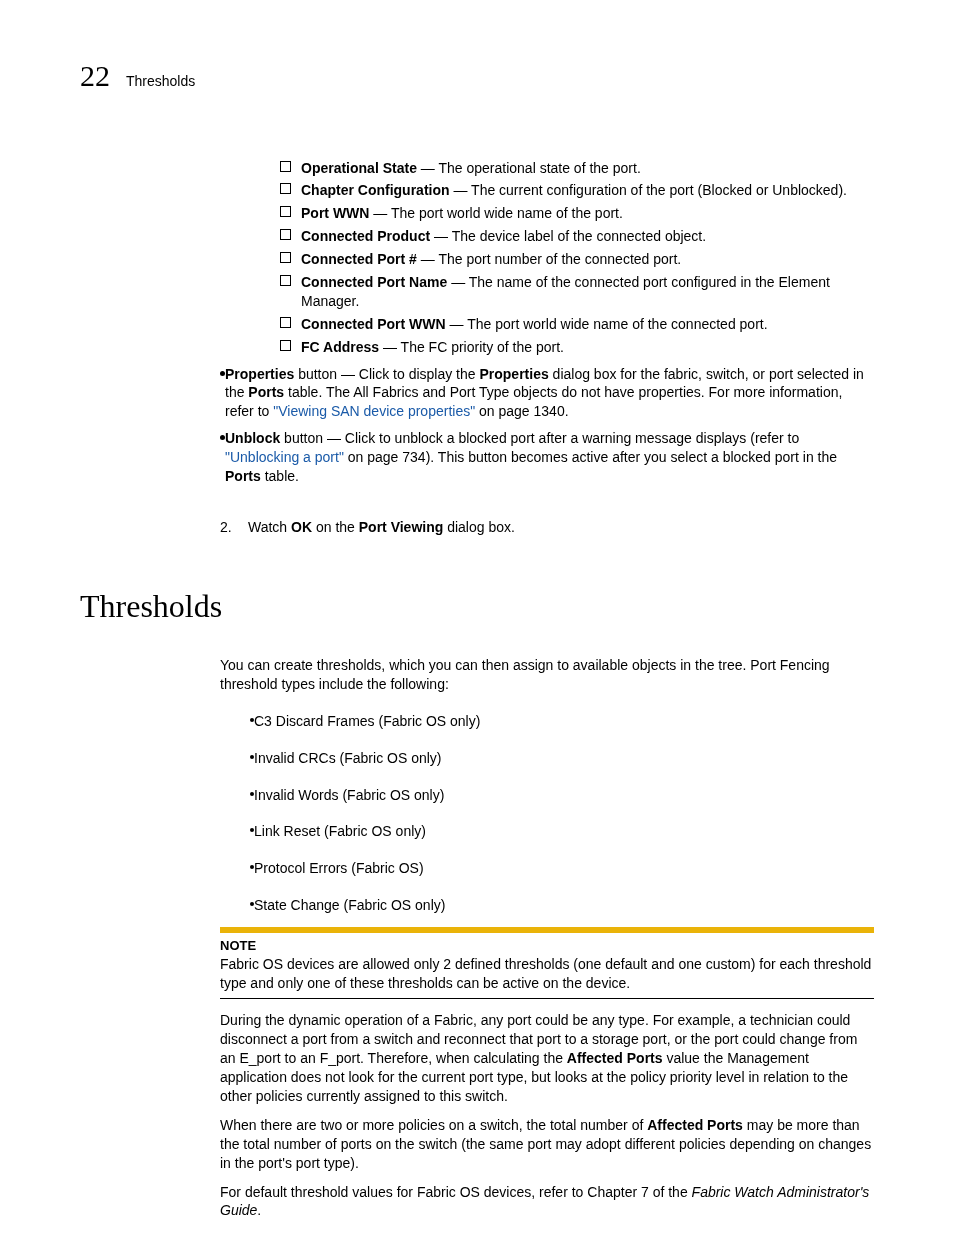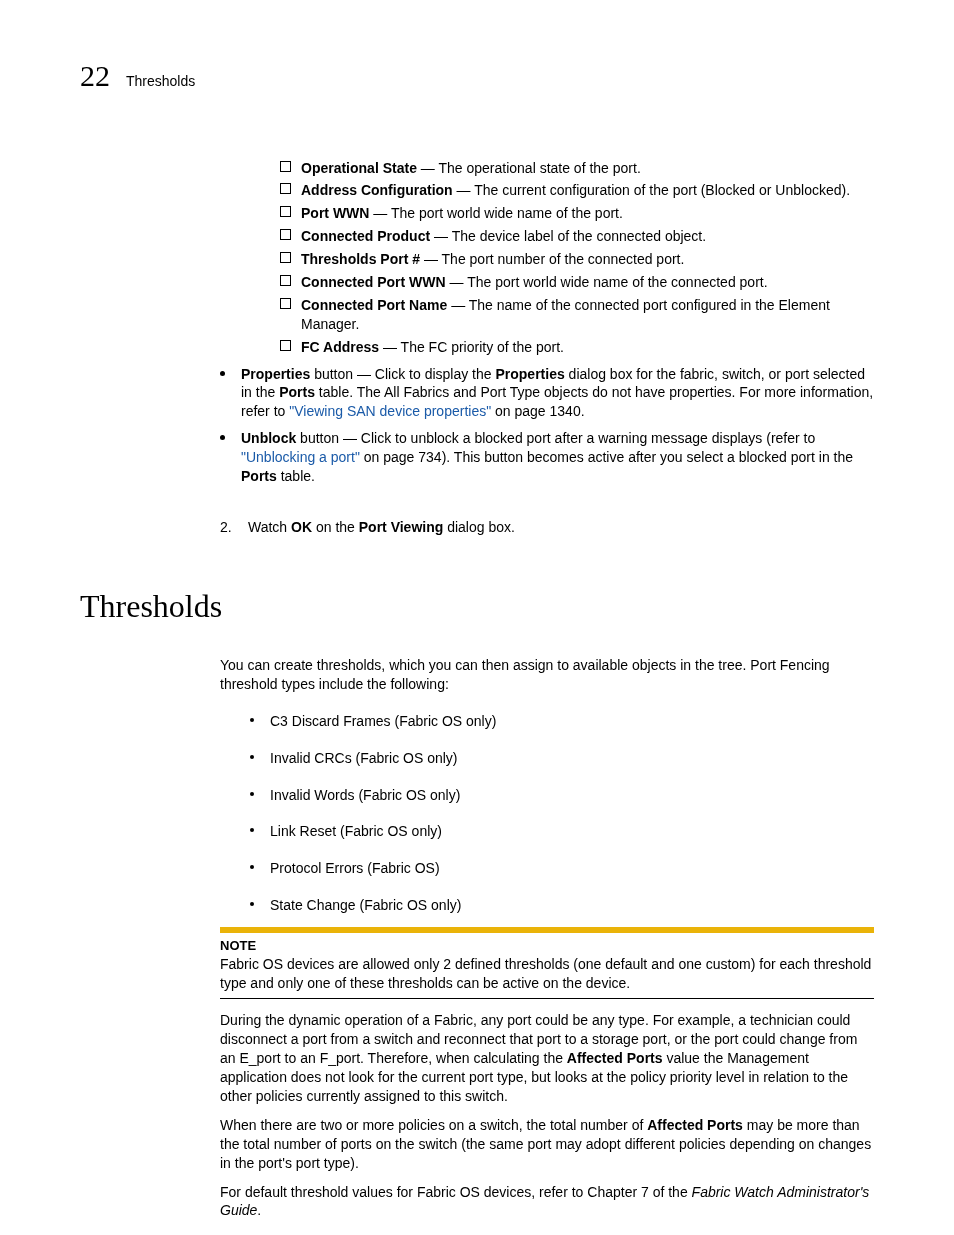--- a/index.html
+++ b/index.html
@@ -47,21 +47,20 @@
     flex: none;
     width: 11px;
     height: 11px;
     border: 1.3px solid #000;
     margin-top: 2px;
   }
   .chk-text { flex: 1; }
   .bul-item {
     display: flex;
     align-items: flex-start;
-    gap: 16px;
     margin-top: 8px;
   }
   .bul-dot {
     flex: none;
     width: 5px;
     height: 5px;
     border-radius: 50%;
     background: #000;
     margin-top: 6px;
   }
@@ -112,41 +111,41 @@
 
     <div class="indent1">
 
       <div id="chk-host">
           <div class="chk-item">
             <div class="chk-box"></div>
             <div class="chk-text"><span class="bd">Operational State</span><span> — The operational state of the port.</span></div>
           </div>
           <div class="chk-item">
             <div class="chk-box"></div>
-            <div class="chk-text"><span class="bd">Address Configuration</span><span> — The current configuration of the port (Blocked or Unblocked).</span></div>
+            <div class="chk-text"><span class="bd">Chapter Configuration</span><span> — The current configuration of the port (Blocked or Unblocked).</span></div>
           </div>
           <div class="chk-item">
             <div class="chk-box"></div>
             <div class="chk-text"><span class="bd">Port WWN</span><span> — The port world wide name of the port.</span></div>
           </div>
           <div class="chk-item">
             <div class="chk-box"></div>
             <div class="chk-text"><span class="bd">Connected Product</span><span> — The device label of the connected object.</span></div>
           </div>
           <div class="chk-item">
             <div class="chk-box"></div>
-            <div class="chk-text"><span class="bd">Thresholds Port #</span><span> — The port number of the connected port.</span></div>
+            <div class="chk-text"><span class="bd">Connected Port #</span><span> — The port number of the connected port.</span></div>
+          </div>
+          <div class="chk-item">
+            <div class="chk-box"></div>
+            <div class="chk-text"><span class="bd">Connected Port Name</span><span> — The name of the connected port configured in the Element Manager.</span></div>
           </div>
           <div class="chk-item">
             <div class="chk-box"></div>
             <div class="chk-text"><span class="bd">Connected Port WWN</span><span> — The port world wide name of the connected port.</span></div>
-          </div>
-          <div class="chk-item">
-            <div class="chk-box"></div>
-            <div class="chk-text"><span class="bd">Connected Port Name</span><span> — The name of the connected port configured in the Element Manager.</span></div>
           </div>
           <div class="chk-item">
             <div class="chk-box"></div>
             <div class="chk-text"><span class="bd">FC Address</span><span> — The FC priority of the port.</span></div>
           </div>
         </div>
     </div>
 
     <div class="bul-item">
       <div class="bul-dot"></div>

